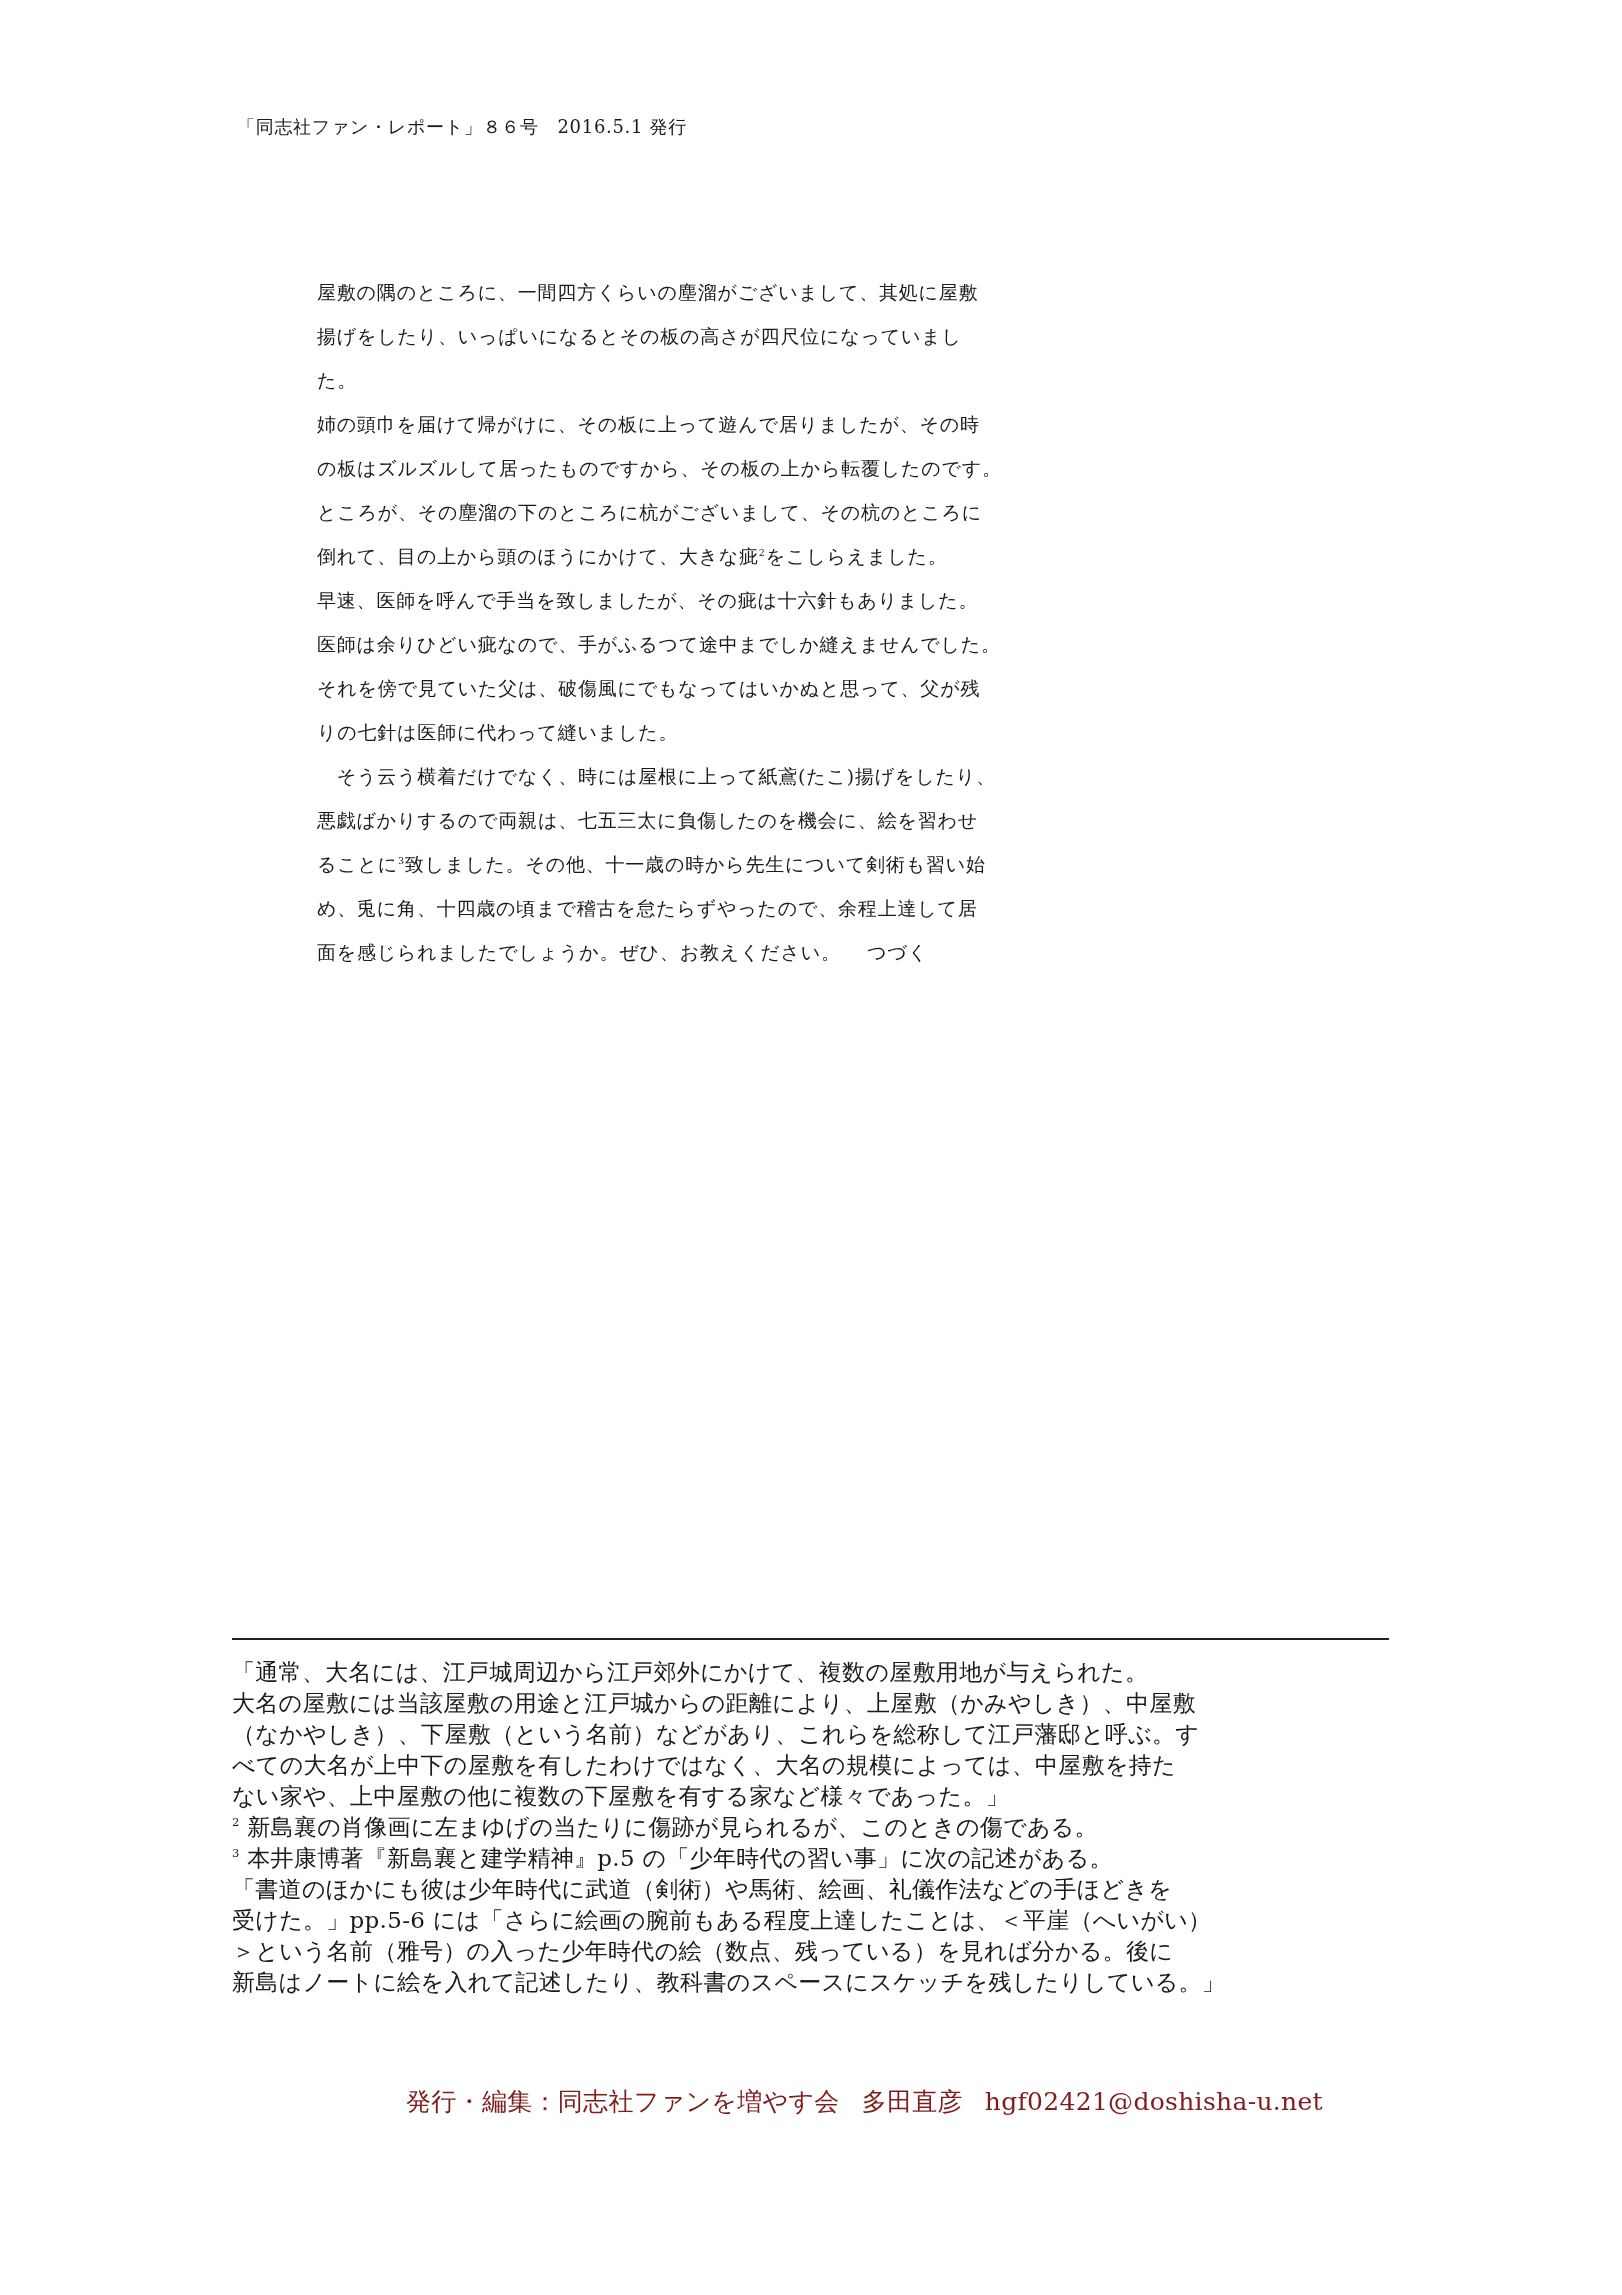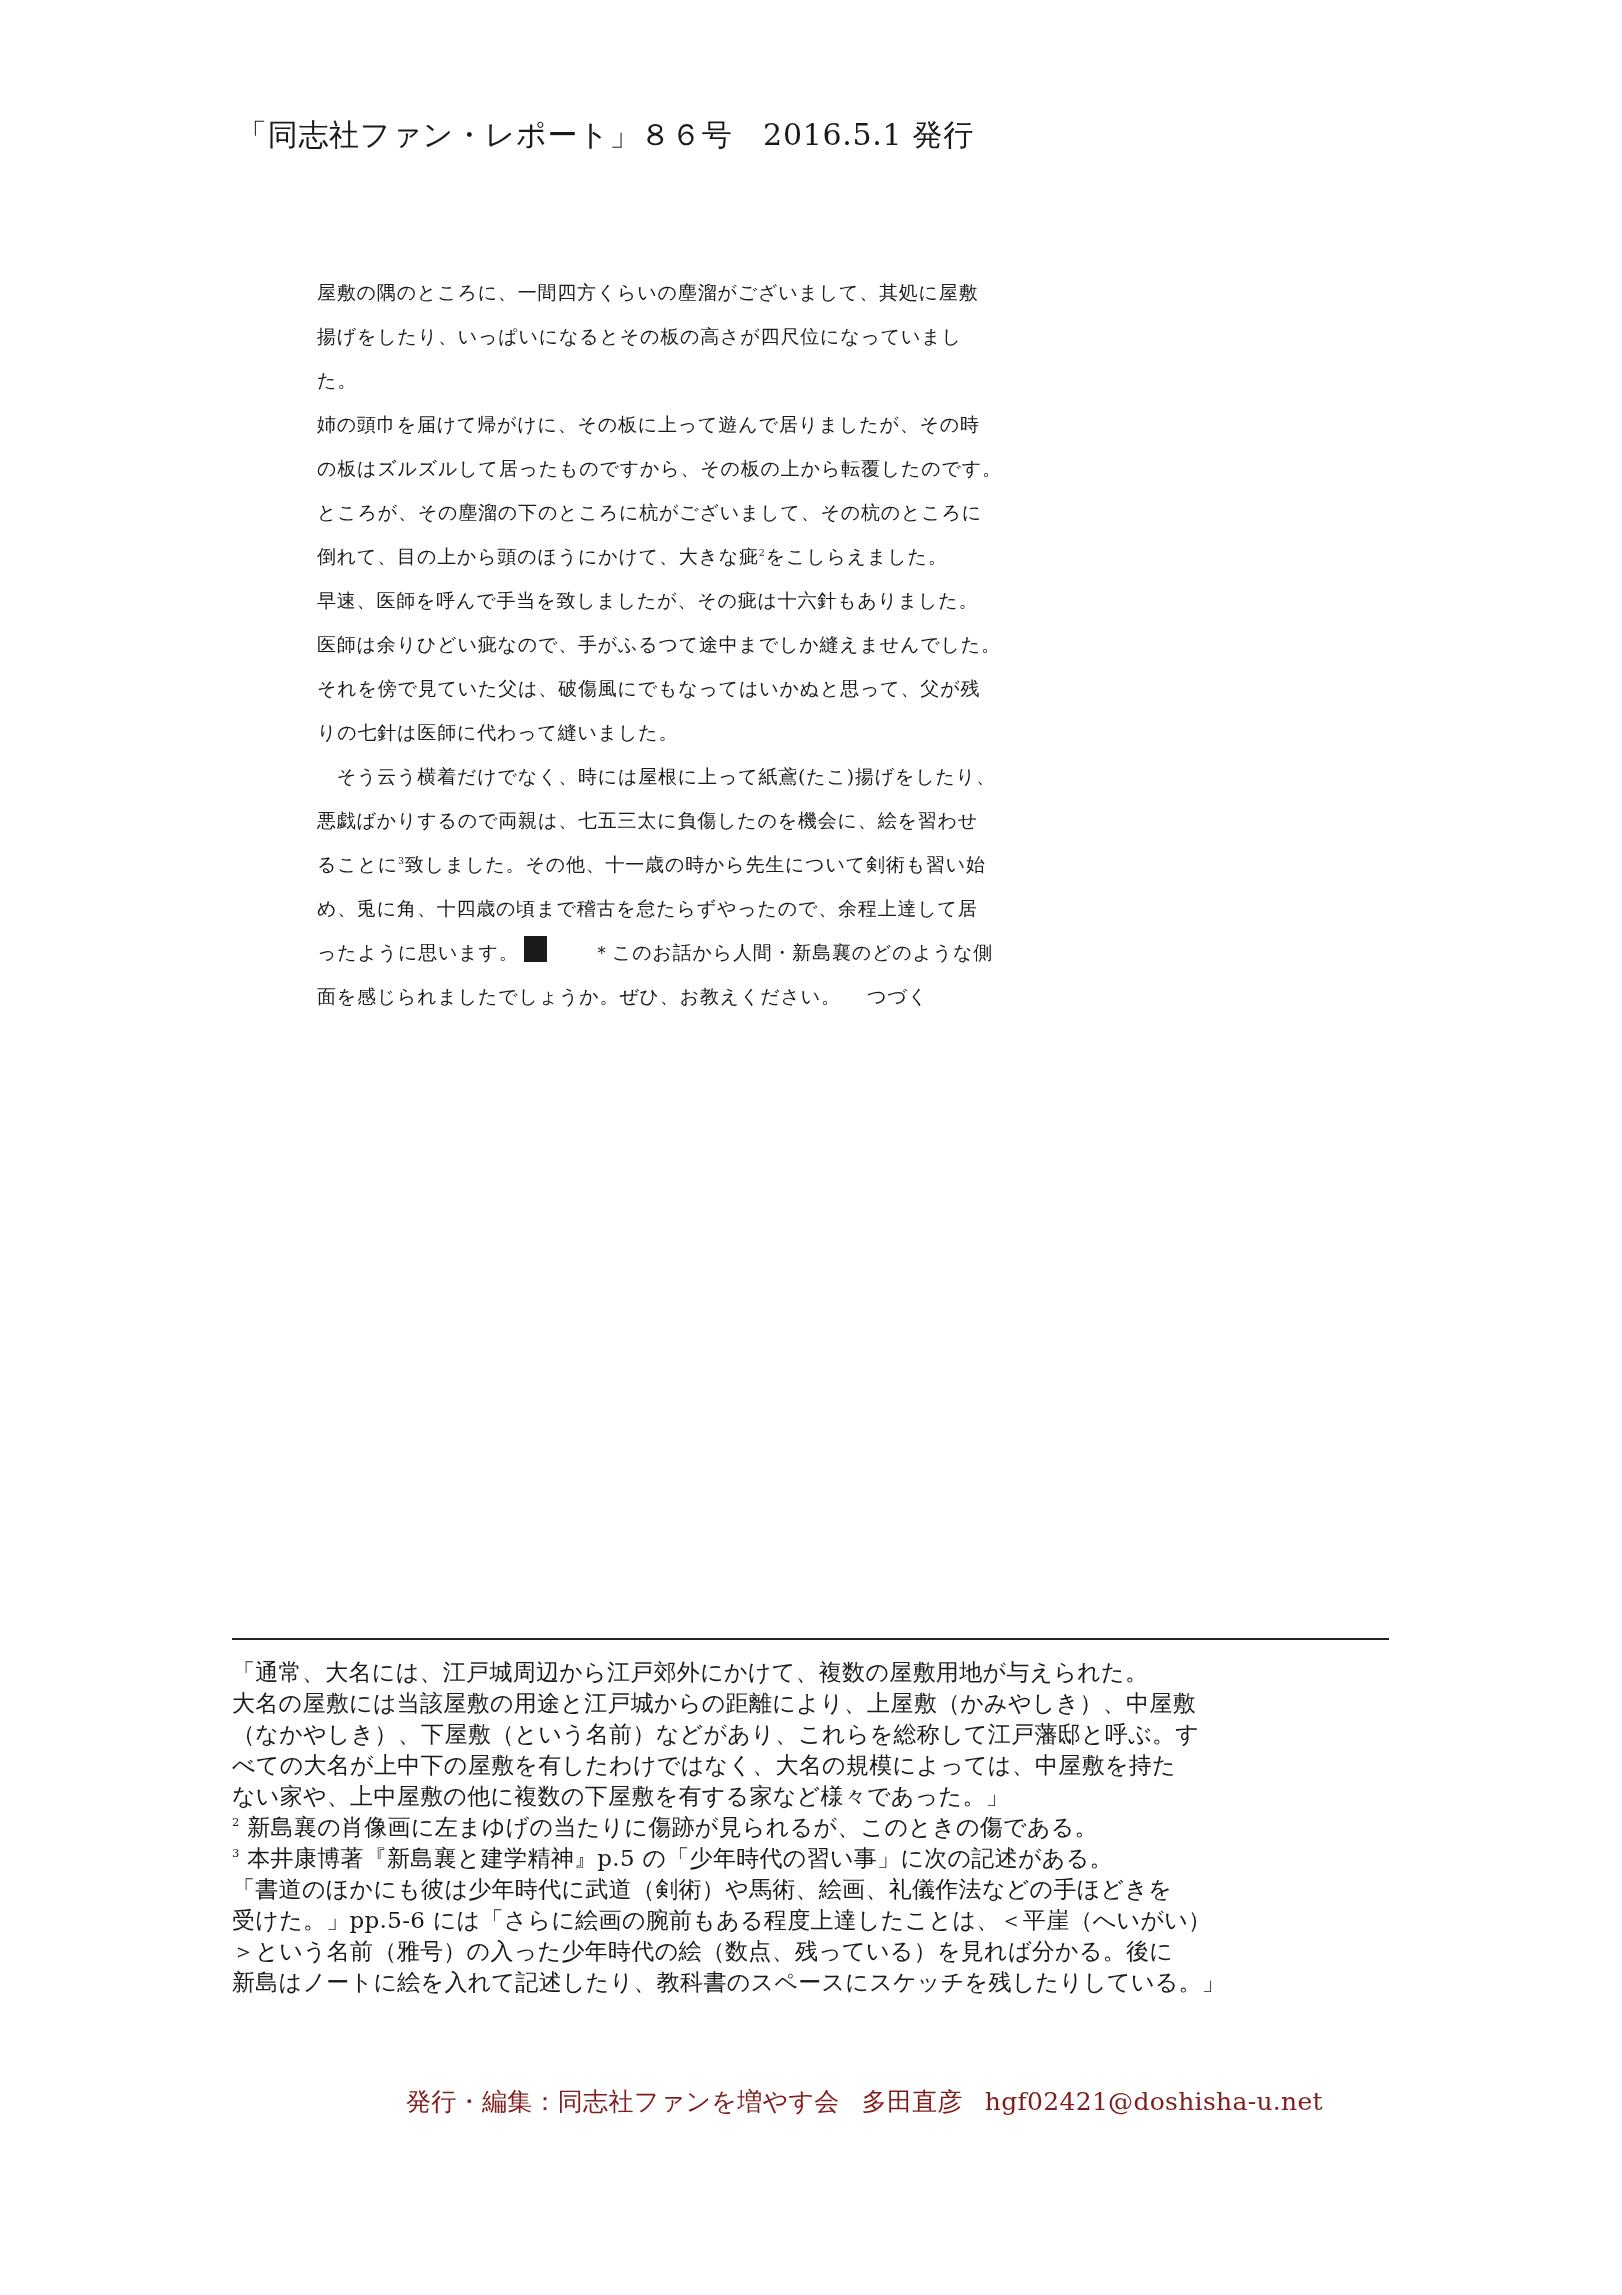--- a/index.html
+++ b/index.html
@@ -3,21 +3,21 @@
 <meta charset="utf-8">
 <style>
   html, body { margin: 0; padding: 0; background: #ffffff; }
   body {
     width: 1622px; height: 2295px; position: relative; overflow: hidden;
     font-family: "DejaVu Serif", "Liberation Serif", serif;
     color: #1a1a1a;
   }
   .header {
     position: absolute; left: 237px; top: 115px;
-    font-size: 30px; letter-spacing: 0.7px; white-space: nowrap;
+    font-size: 18px; letter-spacing: 0.7px; white-space: nowrap;
   }
   .body-text {
     position: absolute; left: 317px; top: 270px; width: 1080px;
   }
   .body-line {
     font-size: 19px; line-height: 44px; height: 44px; white-space: nowrap;
     letter-spacing: 0.8px;
   }
   .body-line sup, .fn-line sup { font-size: 0.5em; vertical-align: super; line-height: 0; }
   .endmark {
@@ -55,21 +55,20 @@
   <div class="body-line">ところが、その塵溜の下のところに杭がございまして、その杭のところに</div>
   <div class="body-line"><span>倒れて、目の上から頭のほうにかけて、大きな疵</span><sup>2</sup><span>をこしらえました。</span></div>
   <div class="body-line">早速、医師を呼んで手当を致しましたが、その疵は十六針もありました。</div>
   <div class="body-line">医師は余りひどい疵なので、手がふるつて途中までしか縫えませんでした。</div>
   <div class="body-line">それを傍で見ていた父は、破傷風にでもなってはいかぬと思って、父が残</div>
   <div class="body-line">りの七針は医師に代わって縫いました。</div>
   <div class="body-line">　そう云う横着だけでなく、時には屋根に上って紙鳶(たこ)揚げをしたり、</div>
   <div class="body-line">悪戯ばかりするので両親は、七五三太に負傷したのを機会に、絵を習わせ</div>
   <div class="body-line"><span>ることに</span><sup>3</sup><span>致しました。その他、十一歳の時から先生について剣術も習い始</span></div>
   <div class="body-line">め、兎に角、十四歳の頃まで稽古を怠たらずやったので、余程上達して居</div>
-  <div class="body-line"><span>ったように思います。</span><span class="endmark"></span><span>　　＊このお話から人間・新島襄のどのような側</span></div>
   <div class="body-line">面を感じられましたでしょうか。ぜひ、お教えください。　 つづく</div>
 </div>
 
 <div class="fn-rule"></div>
 
 <div class="footnotes">
   <div class="fn-line">「通常、大名には、江戸城周辺から江戸郊外にかけて、複数の屋敷用地が与えられた。</div>
   <div class="fn-line">大名の屋敷には当該屋敷の用途と江戸城からの距離により、上屋敷（かみやしき）、中屋敷</div>
   <div class="fn-line">（なかやしき）、下屋敷（という名前）などがあり、これらを総称して江戸藩邸と呼ぶ。す</div>
   <div class="fn-line">べての大名が上中下の屋敷を有したわけではなく、大名の規模によっては、中屋敷を持た</div>

